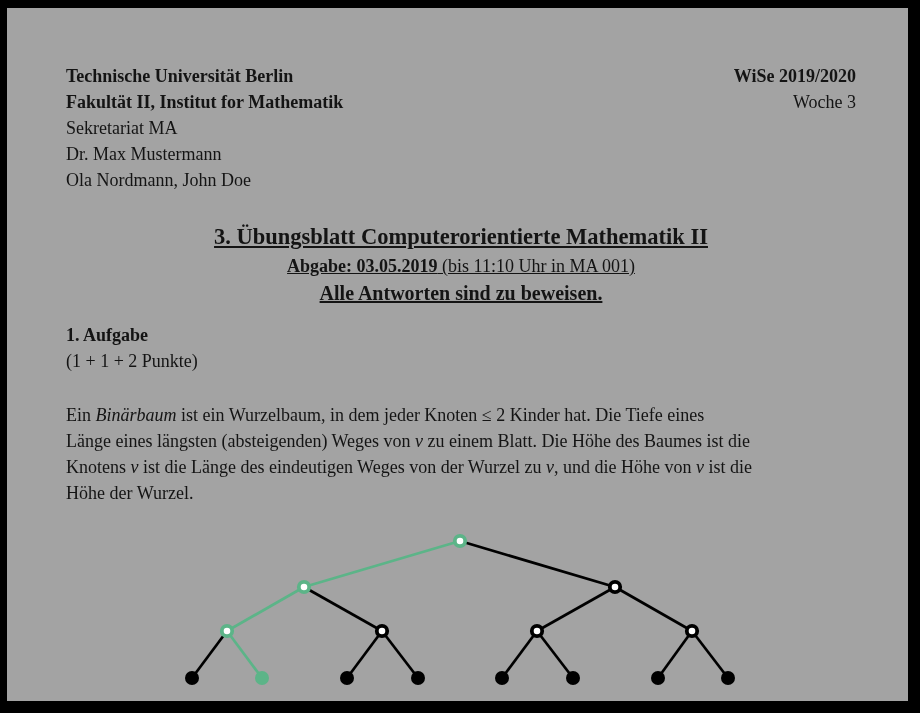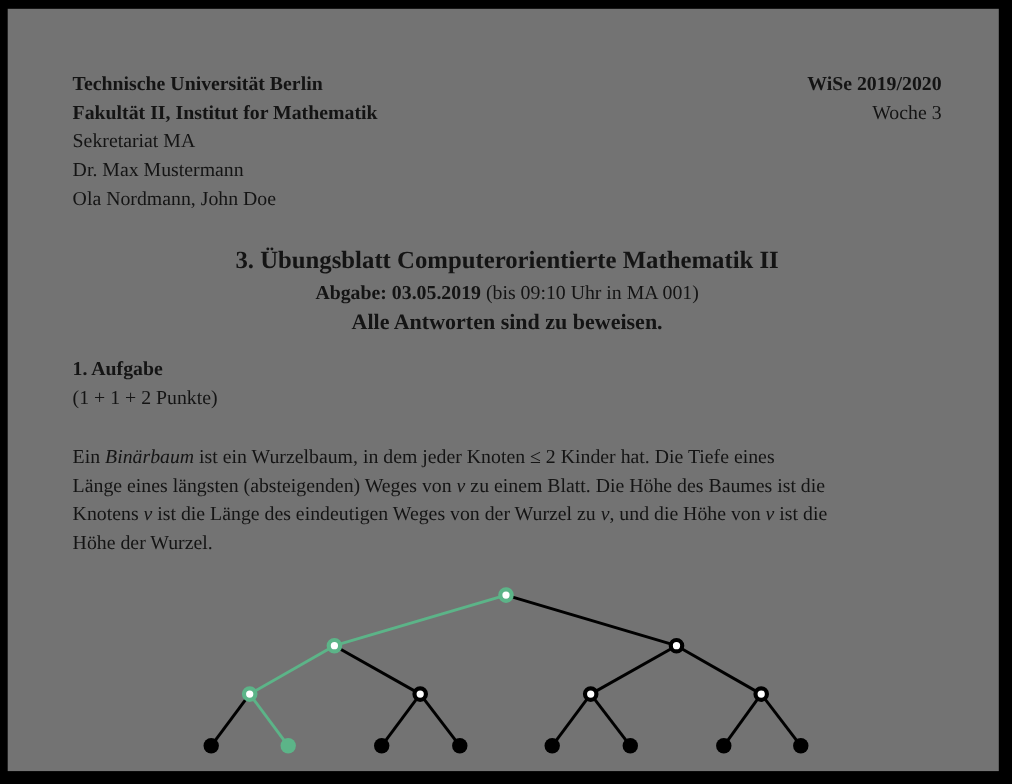--- a/index.html
+++ b/index.html
@@ -11,37 +11,38 @@
     font-family: "Liberation Serif", "DejaVu Serif", serif;
     color: #141414;
     overflow: hidden;
   }
   .page {
     position: absolute;
     left: 7px;
     top: 8px;
     width: 901px;
     height: 693px;
-    background: #737373;
+    background: #a3a3a3;
     box-sizing: border-box;
     padding: 55px 52px 0 59px;
   }
   .header-row {
     display: flex;
     justify-content: space-between;
     align-items: flex-start;
     font-size: 18px;
     line-height: 26px;
   }
   .header-right { text-align: right; }
   .bold { font-weight: bold; }
 
   .title-block {
     text-align: center;
     margin-top: 28px;
+    text-decoration: underline;
   }
   .title-heading {
     font-size: 22.5px;
     font-weight: bold;
     line-height: 31px;
   }
   .title-deadline {
     font-size: 18px;
     line-height: 28px;
   }
@@ -89,21 +90,21 @@
       <div>Ola Nordmann, John Doe</div>
     </div>
     <div class="header-right">
       <div class="bold">WiSe 2019/2020</div>
       <div>Woche 3</div>
     </div>
   </div>
 
   <div class="title-block">
     <div class="title-heading">3. Übungsblatt Computerorientierte Mathematik II</div>
-    <div class="title-deadline"><span class="bold">Abgabe: 03.05.2019</span><span> (bis 09:10 Uhr in MA 001)</span></div>
+    <div class="title-deadline"><span class="bold">Abgabe: 03.05.2019</span><span> (bis 11:10 Uhr in MA 001)</span></div>
     <div class="title-note">Alle Antworten sind zu beweisen.</div>
   </div>
 
   <div class="task-row">
     <span class="task-label">1. Aufgabe</span>
     <span>(1 + 1 + 2 Punkte)</span>
   </div>
 
   <div class="body-text">
       <div class="body-line"><span>Ein </span><span class="it">Binärbaum</span><span> ist ein Wurzelbaum, in dem jeder Knoten ≤ 2 Kinder hat. Die Tiefe eines</span></div>

